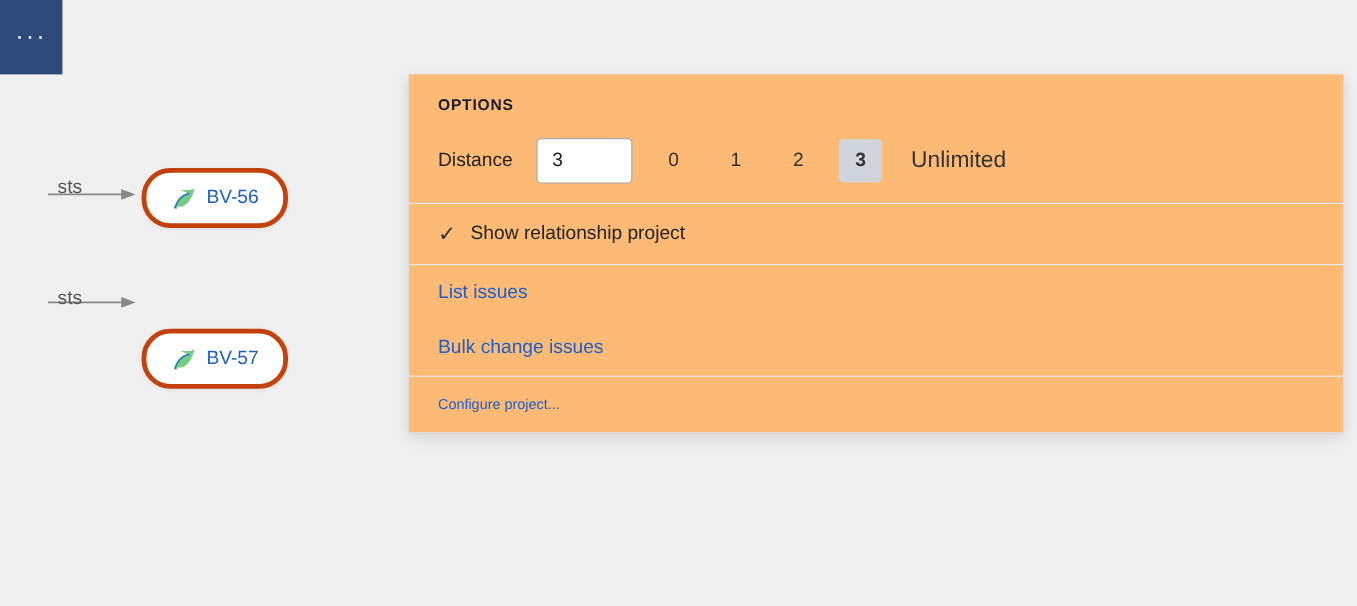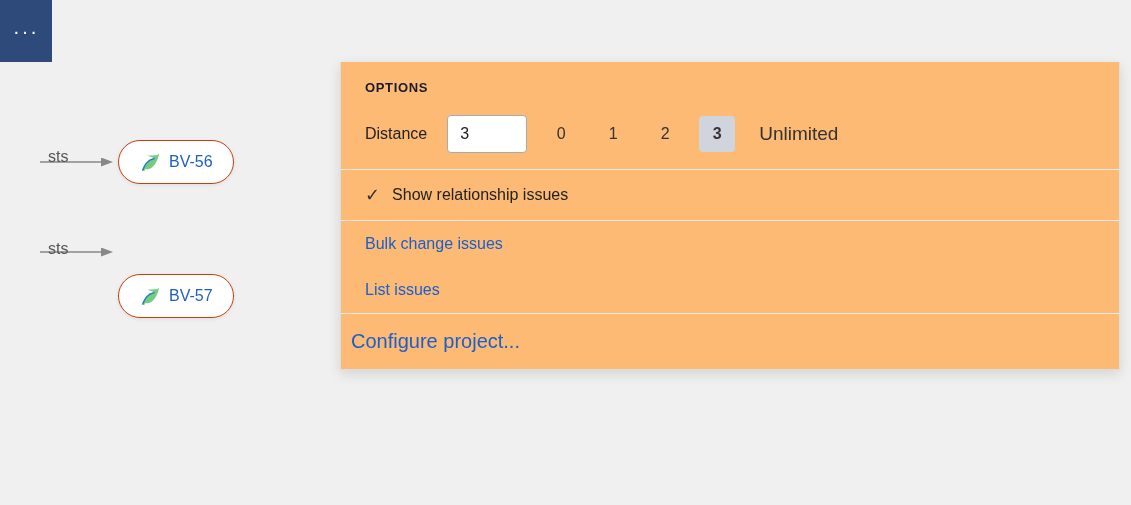--- a/index.html
+++ b/index.html
@@ -57,21 +57,21 @@
     .tab-more .dots {
       color: white;
       font-size: 20px;
       letter-spacing: 2px;
     }
 
     
     .node {
       position: absolute;
       background: white;
-      border: 1px solid #c2410c;
+      border: 4px solid #c2410c;
       border-radius: 24px;
       padding: 10px 20px;
       display: flex;
       align-items: center;
       gap: 8px;
       font-size: 16px;
       font-weight: 500;
       color: #2060c0;
       box-shadow: 0 1px 4px rgba(0,0,0,0.08);
     }
@@ -198,22 +198,22 @@
       display: block;
     }
 
     .options-bottom-divider {
       border: none;
       border-top: 1px solid #e8e8e8;
       margin: 0;
     }
 
     .options-configure-item {
-      padding: 16px 10px;
-      font-size: 20px;
+      padding: 16px 24px;
+      font-size: 12px;
       color: #1a5fcc;
       cursor: pointer;
       display: block;
     }
   </style>
 </head>
 <body>
 
 <div class="graph-area"></div>
 
@@ -264,31 +264,31 @@
     <button class="distance-btn">1</button>
     <button class="distance-btn">2</button>
     <button class="distance-btn active">3</button>
     <button class="unlimited-btn">Unlimited</button>
   </div>
 
   <hr class="options-divider">
 
   <div class="options-checkbox-row">
     <span class="check-mark">✓</span>
-    <span>Show relationship issues</span>
+    <span>Show relationship project</span>
   </div>
 
   <hr class="options-divider">
+
+  <a class="options-action-item">
+    <span>List issues</span>
+  </a>
 
   <a class="options-action-item">
     <span>Bulk change issues</span>
   </a>
 
-  <a class="options-action-item">
-    <span>List issues</span>
-  </a>
-
   <hr class="options-bottom-divider">
 
   <a class="options-configure-item">
     <span>Configure project...</span>
   </a>
 </div>
 
 </body></html>

